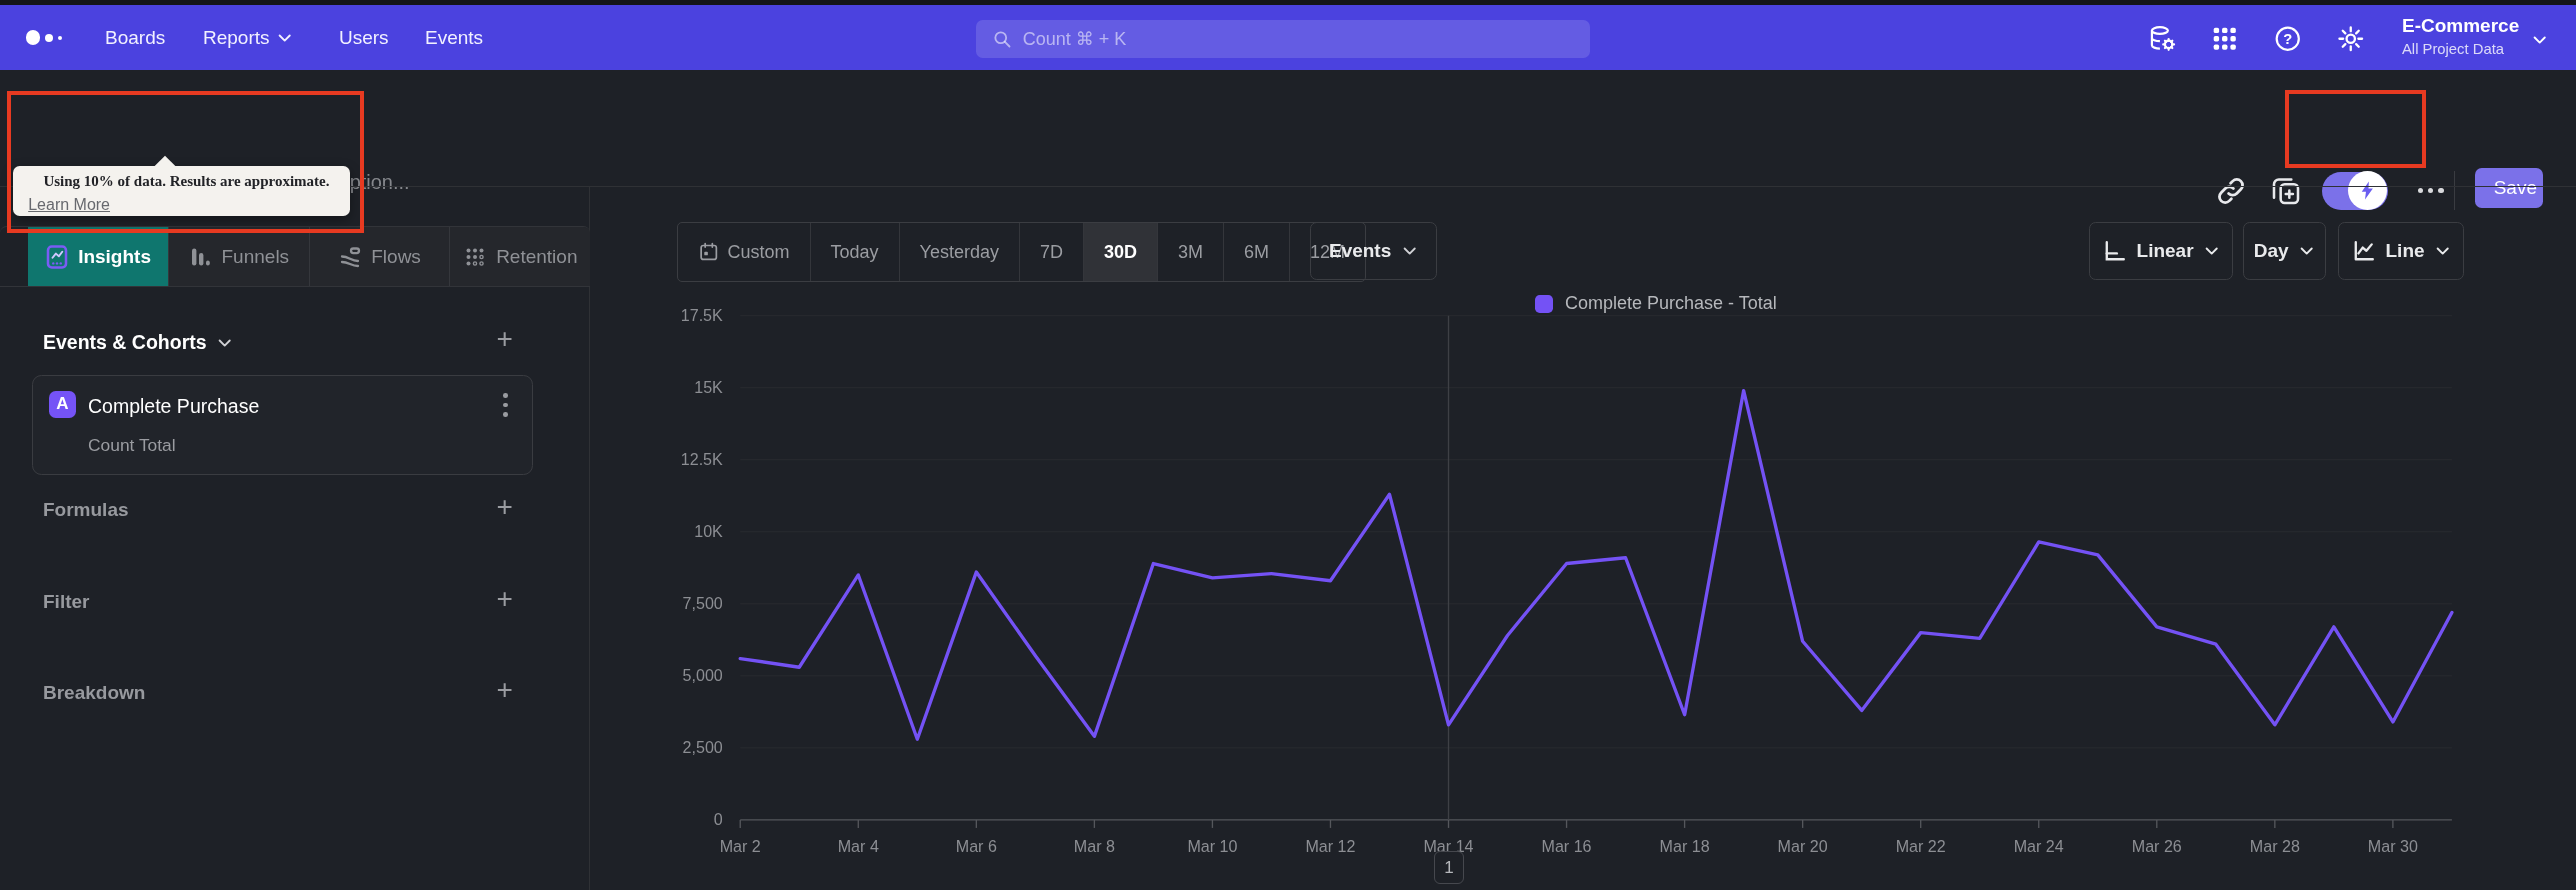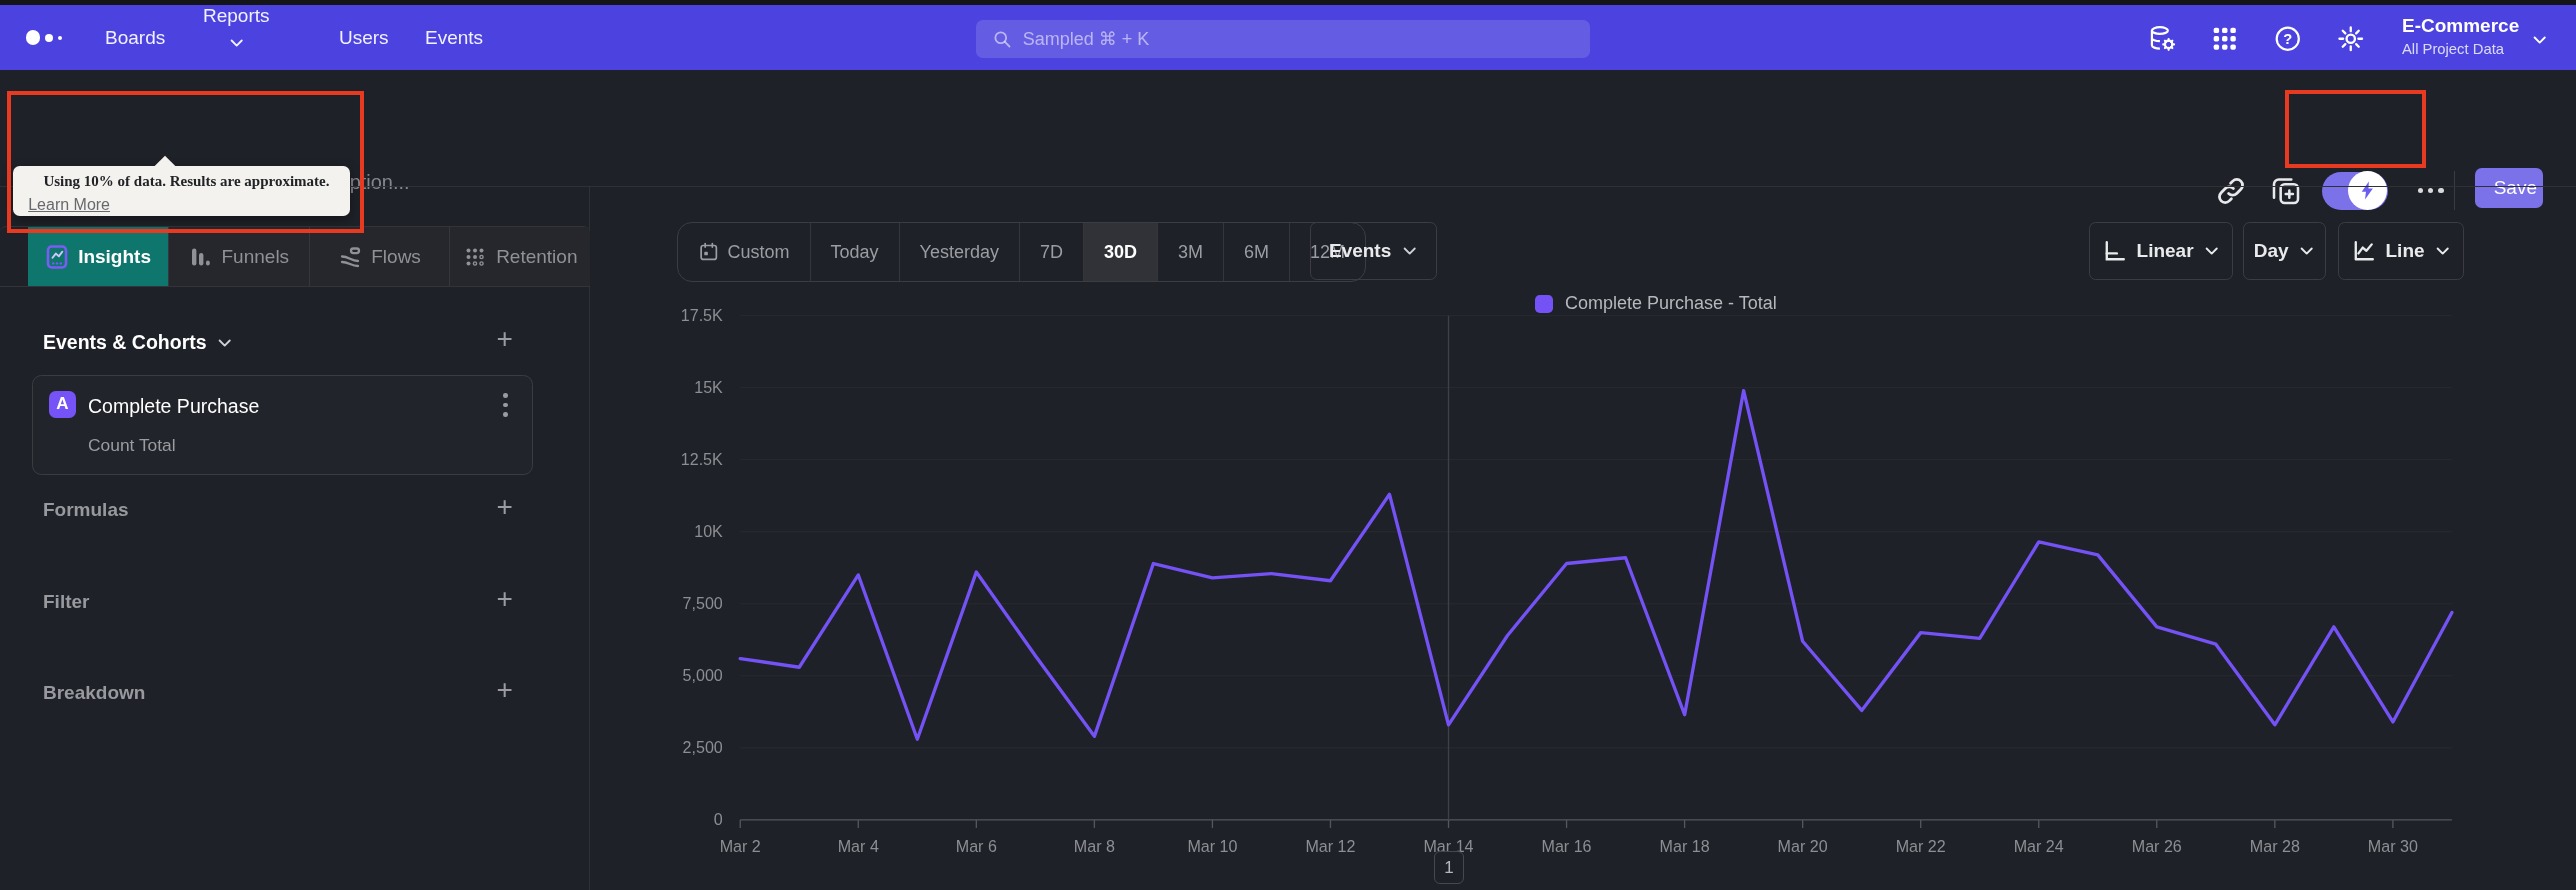--- a/index.html
+++ b/index.html
@@ -56,21 +56,21 @@
   .event-card{position:absolute;left:32px;top:189px;width:499px;height:98px;border:0.7px solid #3a3c41;border-radius:9.4px;background:rgba(255,255,255,.015);cursor:pointer;}
   .a-badge{position:absolute;left:16px;top:14.8px;width:27px;height:27px;background:#7553f6;border-radius:6.7px;color:#fff;font-size:17px;font-weight:700;display:flex;align-items:center;justify-content:center;}
   .ev-name{position:absolute;left:55px;top:19px;font-size:19.5px;color:#fff;}
   .ev-metric{position:absolute;left:55px;top:59px;font-size:17.4px;color:#9a9ca1;}
   .kebab{position:absolute;left:470px;top:17.4px;display:flex;flex-direction:column;gap:4.7px;cursor:pointer;}
   .kebab i{width:4.7px;height:4.7px;border-radius:50%;background:#9a9ca1;}
   .b-sec{position:absolute;left:0;width:590px;}
   .b-sec .lbl{position:absolute;left:43px;font-size:19px;font-weight:700;color:#97999e;}
   
   .chart-area{position:absolute;left:590px;top:186px;width:1986px;height:704px;}
-  .ranges{position:absolute;left:87px;top:36px;height:58px;display:flex;border:0.7px solid #3b3d42;border-radius:15px;overflow:hidden;}
+  .ranges{position:absolute;left:87px;top:36px;height:58px;display:flex;border:0.7px solid #3b3d42;border-radius:5px;overflow:hidden;}
   .rng{display:flex;align-items:center;justify-content:center;gap:8px;padding:0 20px;color:#9b9da2;font-size:18px;border-right:0.7px solid #34363b;cursor:pointer;white-space:nowrap;}
   .rng:last-child{border-right:none;}
   .rng.active{background:#303237;color:#fff;font-weight:700;}
   .rng svg{width:21.5px;height:21.5px;}
   .ctl-btn{position:absolute;top:36px;height:58px;display:flex;align-items:center;justify-content:center;gap:9.4px;border:0.7px solid #3b3d42;border-radius:6.7px;color:#e9eaec;font-size:19px;font-weight:600;box-sizing:border-box;cursor:pointer;background:transparent;}
   .ctl-btn svg.ic{width:25.5px;height:25.5px;}
   .legend{position:absolute;left:945px;top:107px;display:flex;align-items:center;gap:12px;}
   .legend .sw{width:18px;height:18px;border-radius:4.7px;}
   .legend .lg-lbl{font-size:18px;color:#b6b8bc;}
   #chartSvg{position:absolute;left:0;top:123px;}
@@ -85,39 +85,39 @@
   <header class="nav">
     <div class="logo">
         <i></i>
         <i></i>
         <i></i>
       </div>
     <nav id="navItems">
         <div class="nav-item" style="left: 105px;">
           <span>Boards</span>
         </div>
-        <div class="nav-item" style="left: 203px; flex-direction: column;">
+        <div class="nav-item" style="left: 203px;">
           <span>Reports</span>
           <svg class="chv" viewBox="0 0 24 24">
             <path d="M5 9l7 7 7-7" fill="none" stroke="currentColor" stroke-width="2.6" stroke-linecap="round" stroke-linejoin="round"></path>
           </svg>
         </div>
         <div class="nav-item" style="left: 339px;">
           <span>Users</span>
         </div>
         <div class="nav-item" style="left: 425px;">
           <span>Events</span>
         </div>
       </nav>
     <div class="search">
       <svg viewBox="0 0 24 24" fill="none" stroke="currentColor" stroke-width="2.2">
           <circle cx="10.5" cy="10.5" r="6.5"></circle>
           <path d="M15.5 15.5L21 21" stroke-linecap="round"></path>
         </svg>
-      <span>Sampled  ⌘ + K</span>
+      <span>Count  ⌘ + K</span>
     </div>
     <div class="nav-icon" style="left:2147px">
       <svg viewBox="0 0 24 24" fill="none" stroke="currentColor" stroke-width="1.8">
           <ellipse cx="10.5" cy="5.3" rx="6.5" ry="2.7"></ellipse>
           <path d="M4 5.3v6c0 1.5 2.9 2.7 6.5 2.7M4 11.3v6c0 1.5 2.9 2.7 6.5 2.7"></path>
           <circle cx="17.6" cy="16.6" r="3"></circle>
           <path stroke-linecap="round" d="M17.6 12.2v1.5M17.6 19.5v1.5M13.2 16.6h1.5M20.5 16.6H22M14.6 13.6l1 1M19.6 18.6l1 1M20.6 13.6l-1 1M15.6 18.6l-1 1"></path>
         </svg>
     </div>
     <div class="nav-icon" style="left:2210px">

